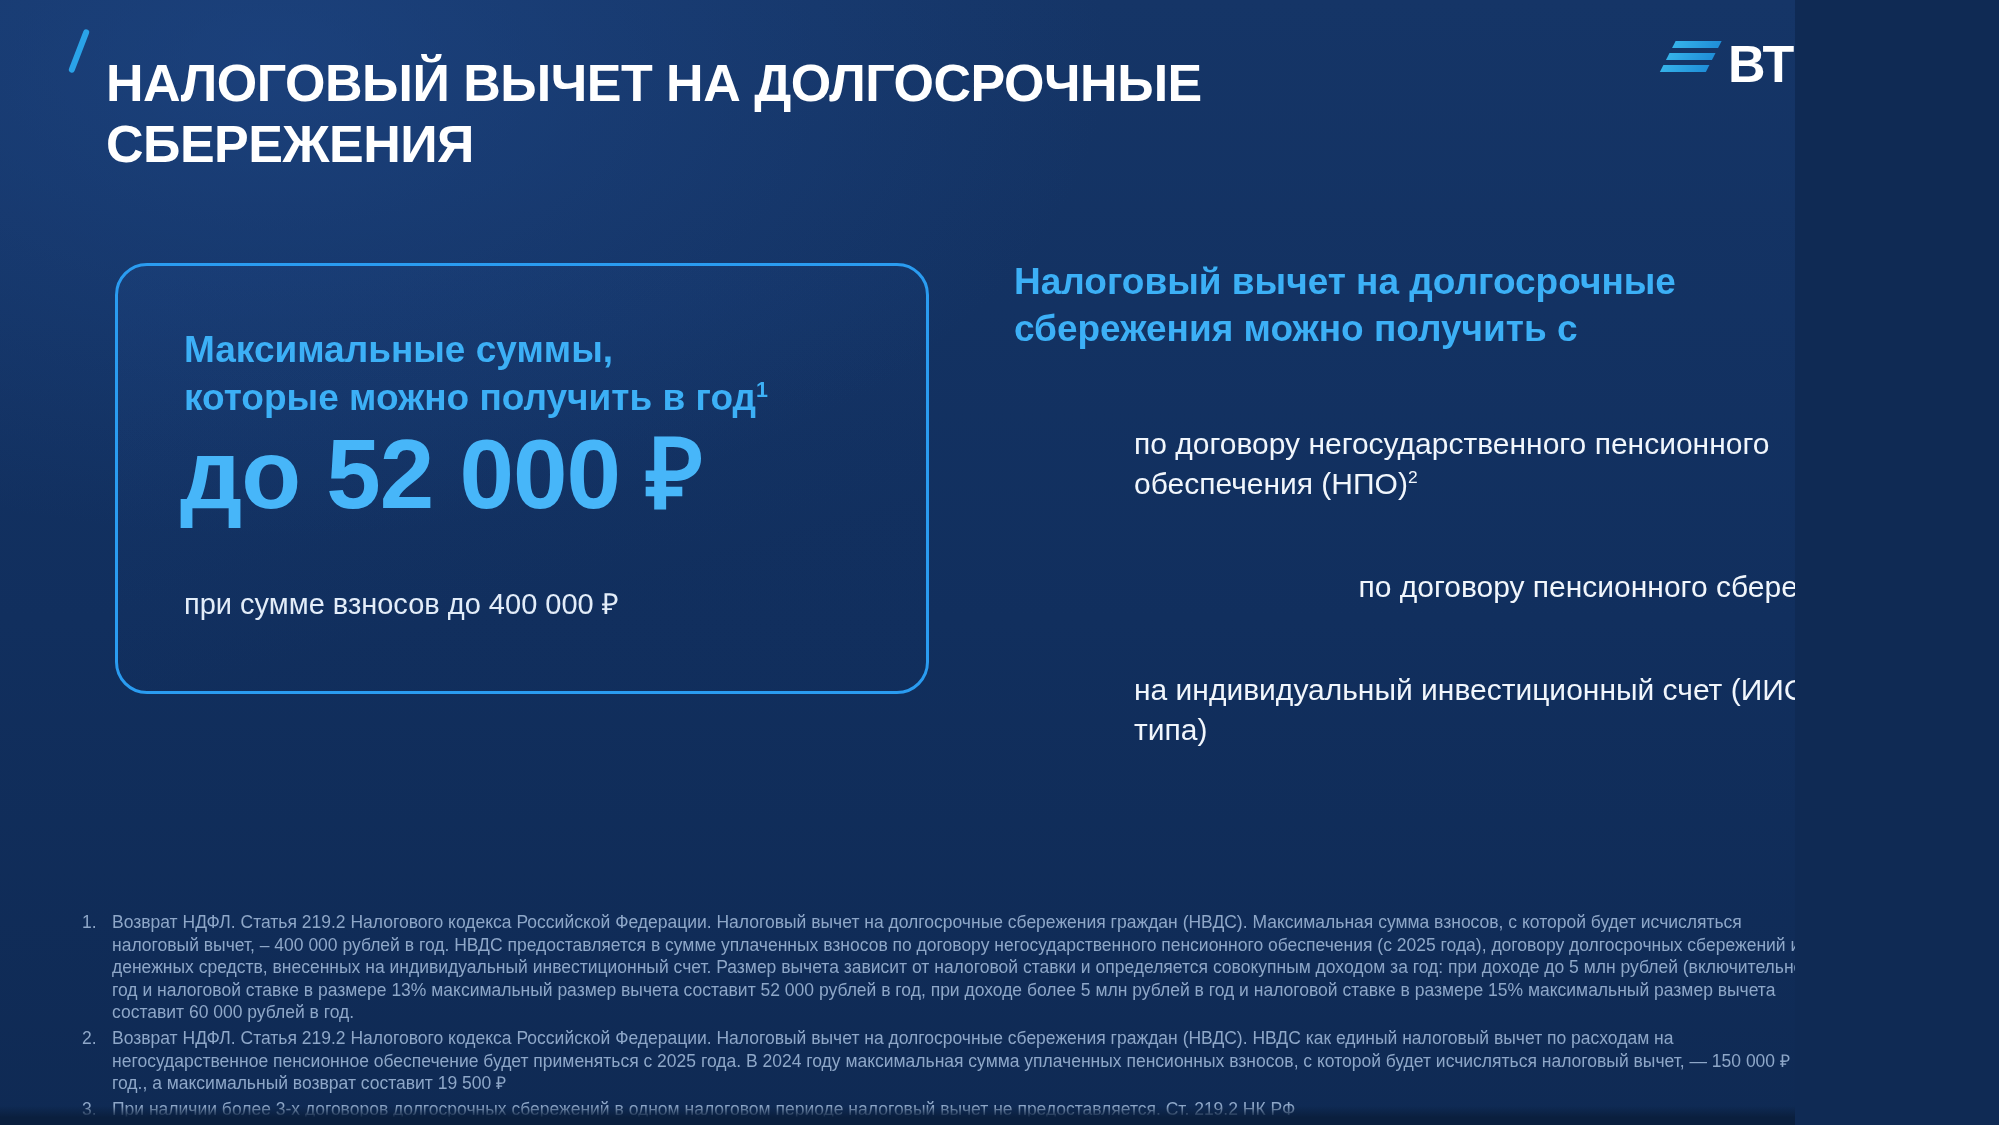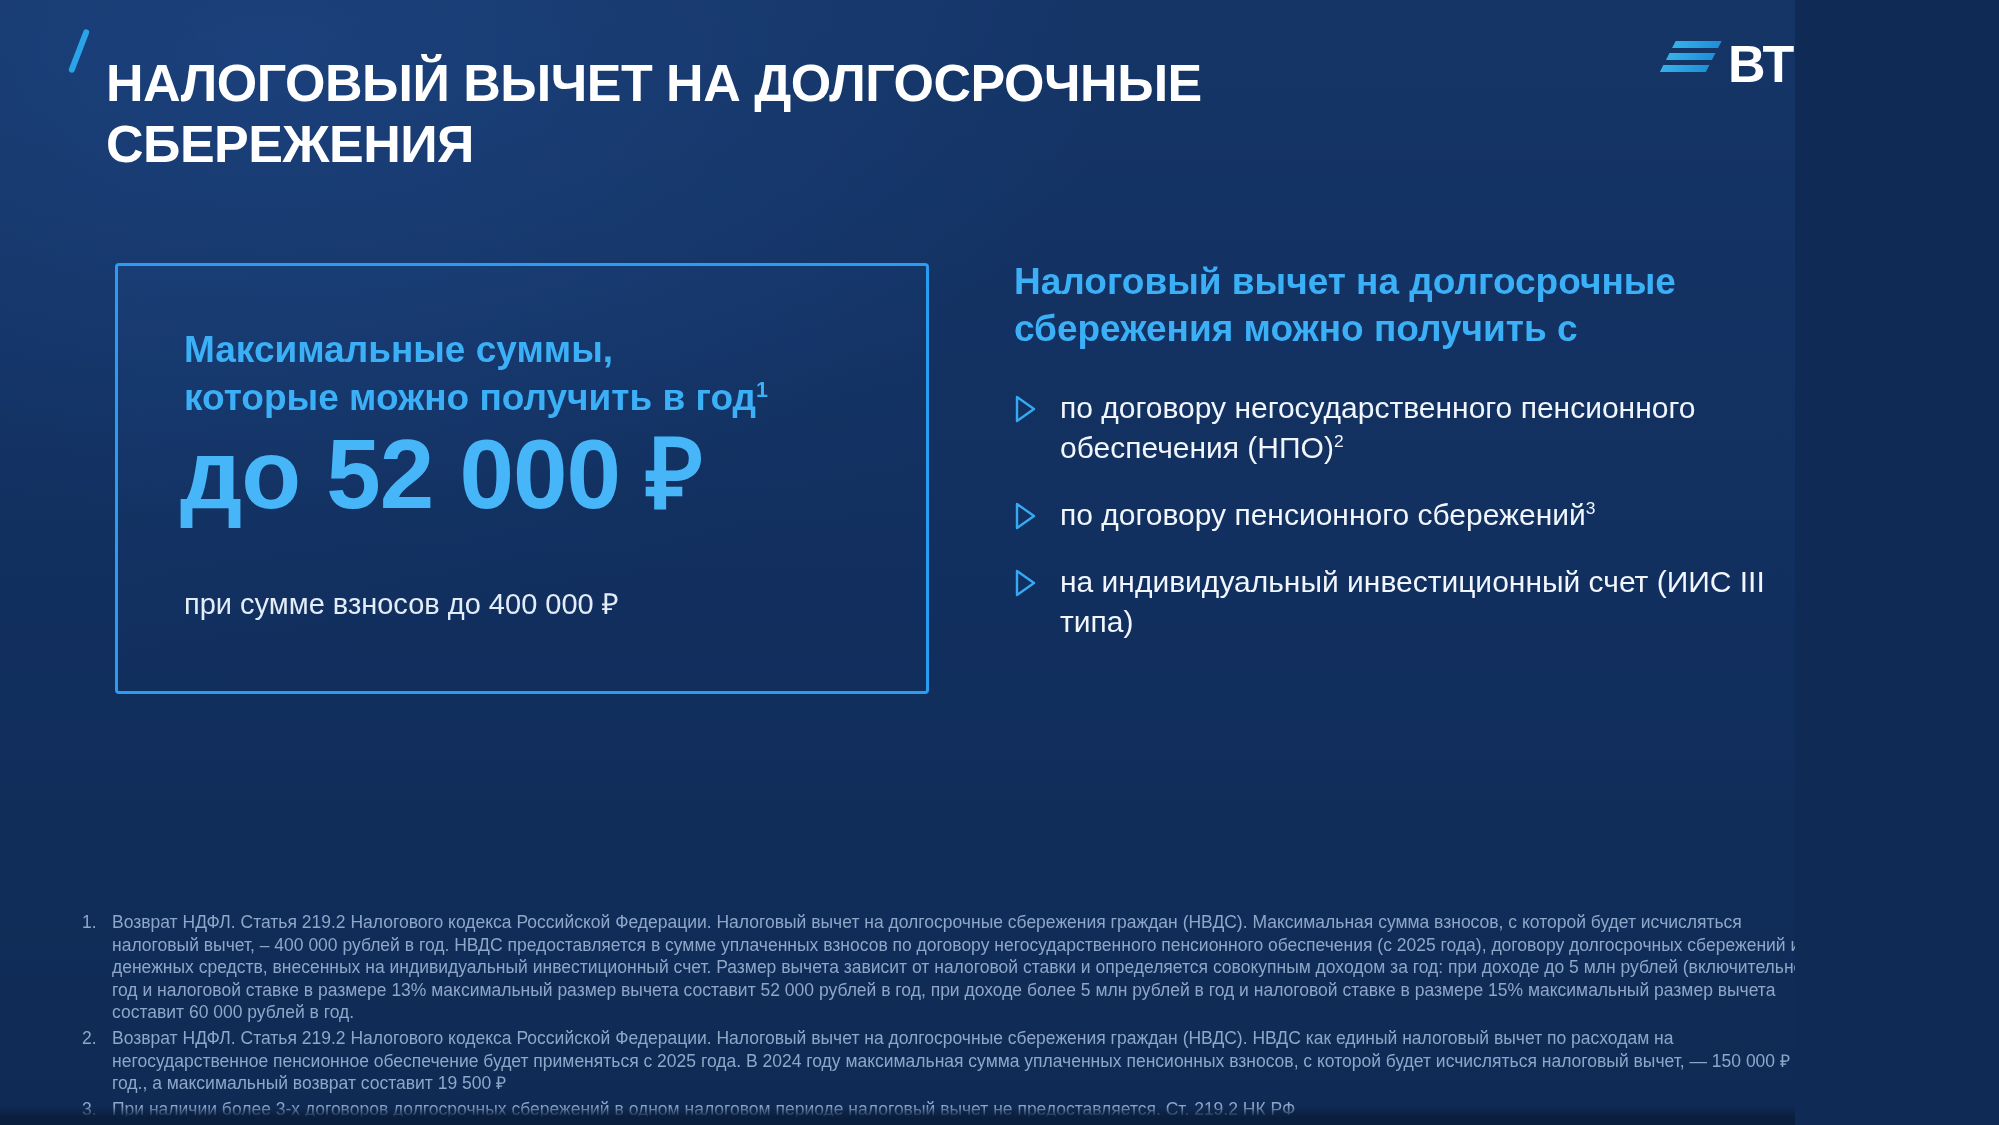--- a/index.html
+++ b/index.html
@@ -13,31 +13,31 @@
   
   .title-slash{position:absolute;left:76px;top:28px;width:6px;height:46px;background:#2aa3e8;border-radius:3px;transform:rotate(21deg);}
   .page-title{position:absolute;left:106px;top:18px;color:#fff;font-weight:800;font-size:52px;line-height:61px;letter-spacing:-.5px;}
   
   .logo{position:absolute;left:1668px;top:38px;display:flex;align-items:flex-start;}
   .logo-stripes{width:46px;height:36px;transform:skewX(-27deg);display:flex;flex-direction:column;justify-content:center;gap:5px;margin-right:14px;}
   .logo-stripes i{display:block;height:7px;background:linear-gradient(90deg,#35b2e9,#1f8ed8);}
   .logo-word{color:#fff;font-weight:800;font-size:52px;letter-spacing:-1px;margin-right:16px;line-height:52px;}
   .logo-sub{color:#fff;font-weight:700;font-size:15px;line-height:18px;letter-spacing:.4px;padding-top:2px;}
   
-  .card{position:absolute;left:115px;top:263px;width:808px;height:425px;border:3px solid #2a9cf1;border-radius:4px;
+  .card{position:absolute;left:115px;top:263px;width:808px;height:425px;border:3px solid #2a9cf1;border-radius:32px;
         background:linear-gradient(165deg,rgba(36,80,150,.16) 0%,rgba(16,44,92,.05) 70%);}
   .card-heading{position:absolute;left:66px;top:60px;color:#3cb0f6;font-weight:700;font-size:37px;line-height:48px;}
   .card-amount{position:absolute;left:62px;top:148px;color:#47b6f9;font-weight:800;font-size:98px;line-height:120px;letter-spacing:-1px;}
   .card-condition{position:absolute;left:66px;top:320px;color:#e3edf9;font-size:29px;line-height:36px;}
   sup{font-size:58%;vertical-align:super;line-height:0;}
   
   .right-col{position:absolute;left:1014px;top:258px;width:880px;}
   .right-heading{color:#3cb0f6;font-weight:700;font-size:37px;line-height:47px;}
   .bullets{margin-top:36px;}
-  .bullet{display:flex;align-items:flex-start;margin-bottom:27px;}
+  .bullet{display:flex;align-items:flex-end;margin-bottom:27px;flex-direction:column;}
   .bullet-icon{flex:0 0 auto;margin:6px 22px 0 0;}
   .bullet-text{color:#f1f6fc;font-size:30px;line-height:40px;font-weight:400;max-width:760px;}
   
   .footnotes{position:absolute;left:82px;top:911px;width:1748px;color:#8ea7c8;font-size:17.5px;line-height:22.6px;}
   .fn-item{display:flex;margin-bottom:3px;}
   .fn-num{flex:0 0 30px;}
   .fn-text{flex:1;}
   
   .page-band{position:absolute;left:1853px;top:1018px;width:146px;height:64px;
              clip-path:polygon(26px 0,100% 0,100% 100%,0 100%);

